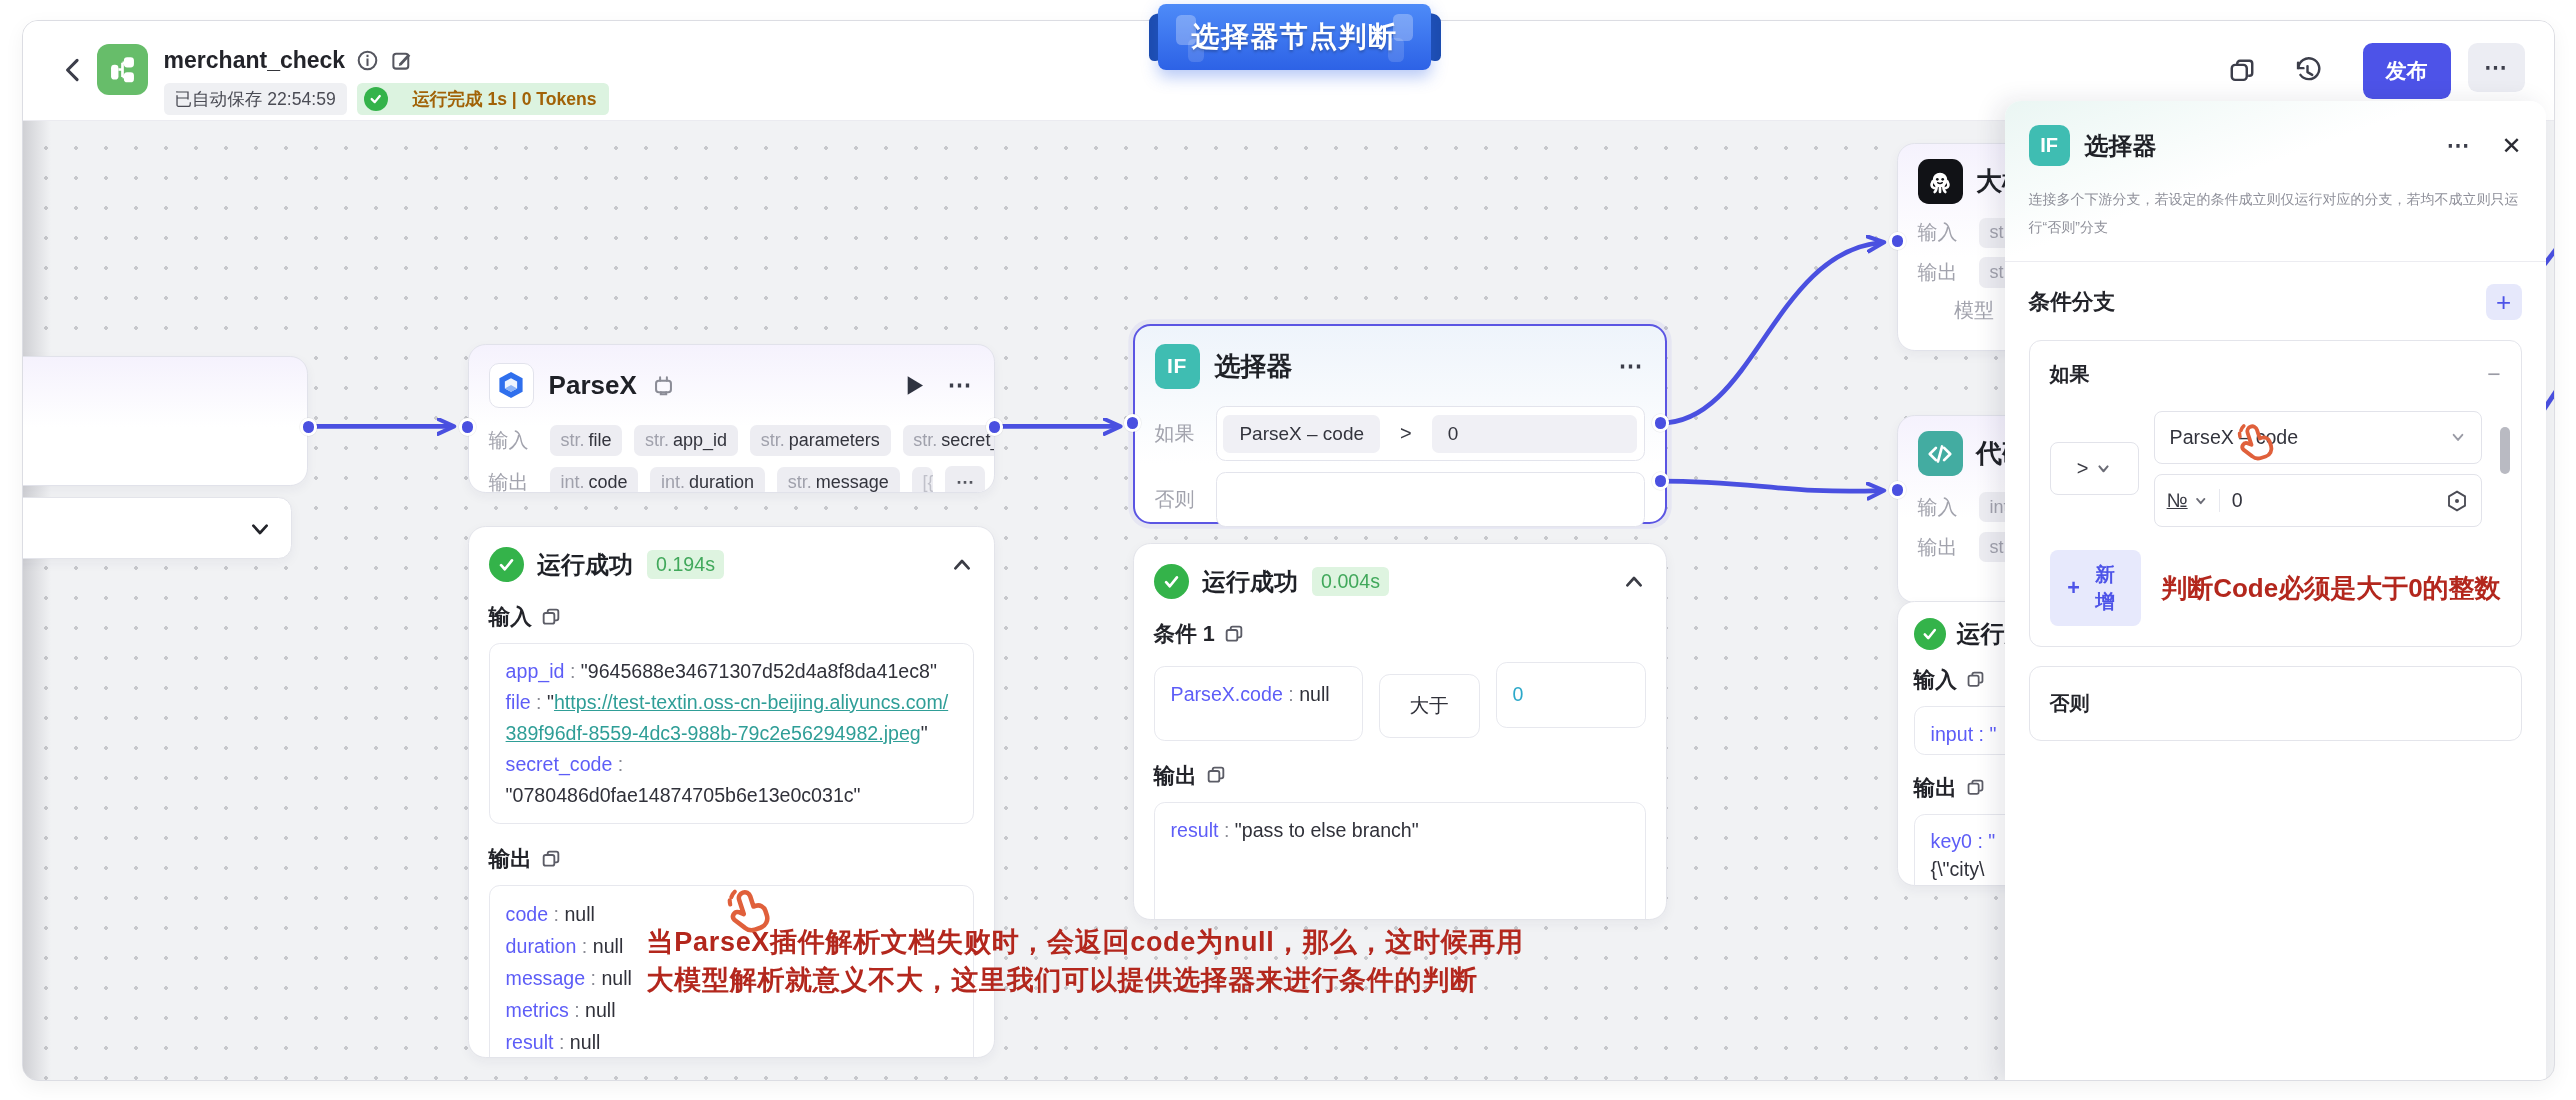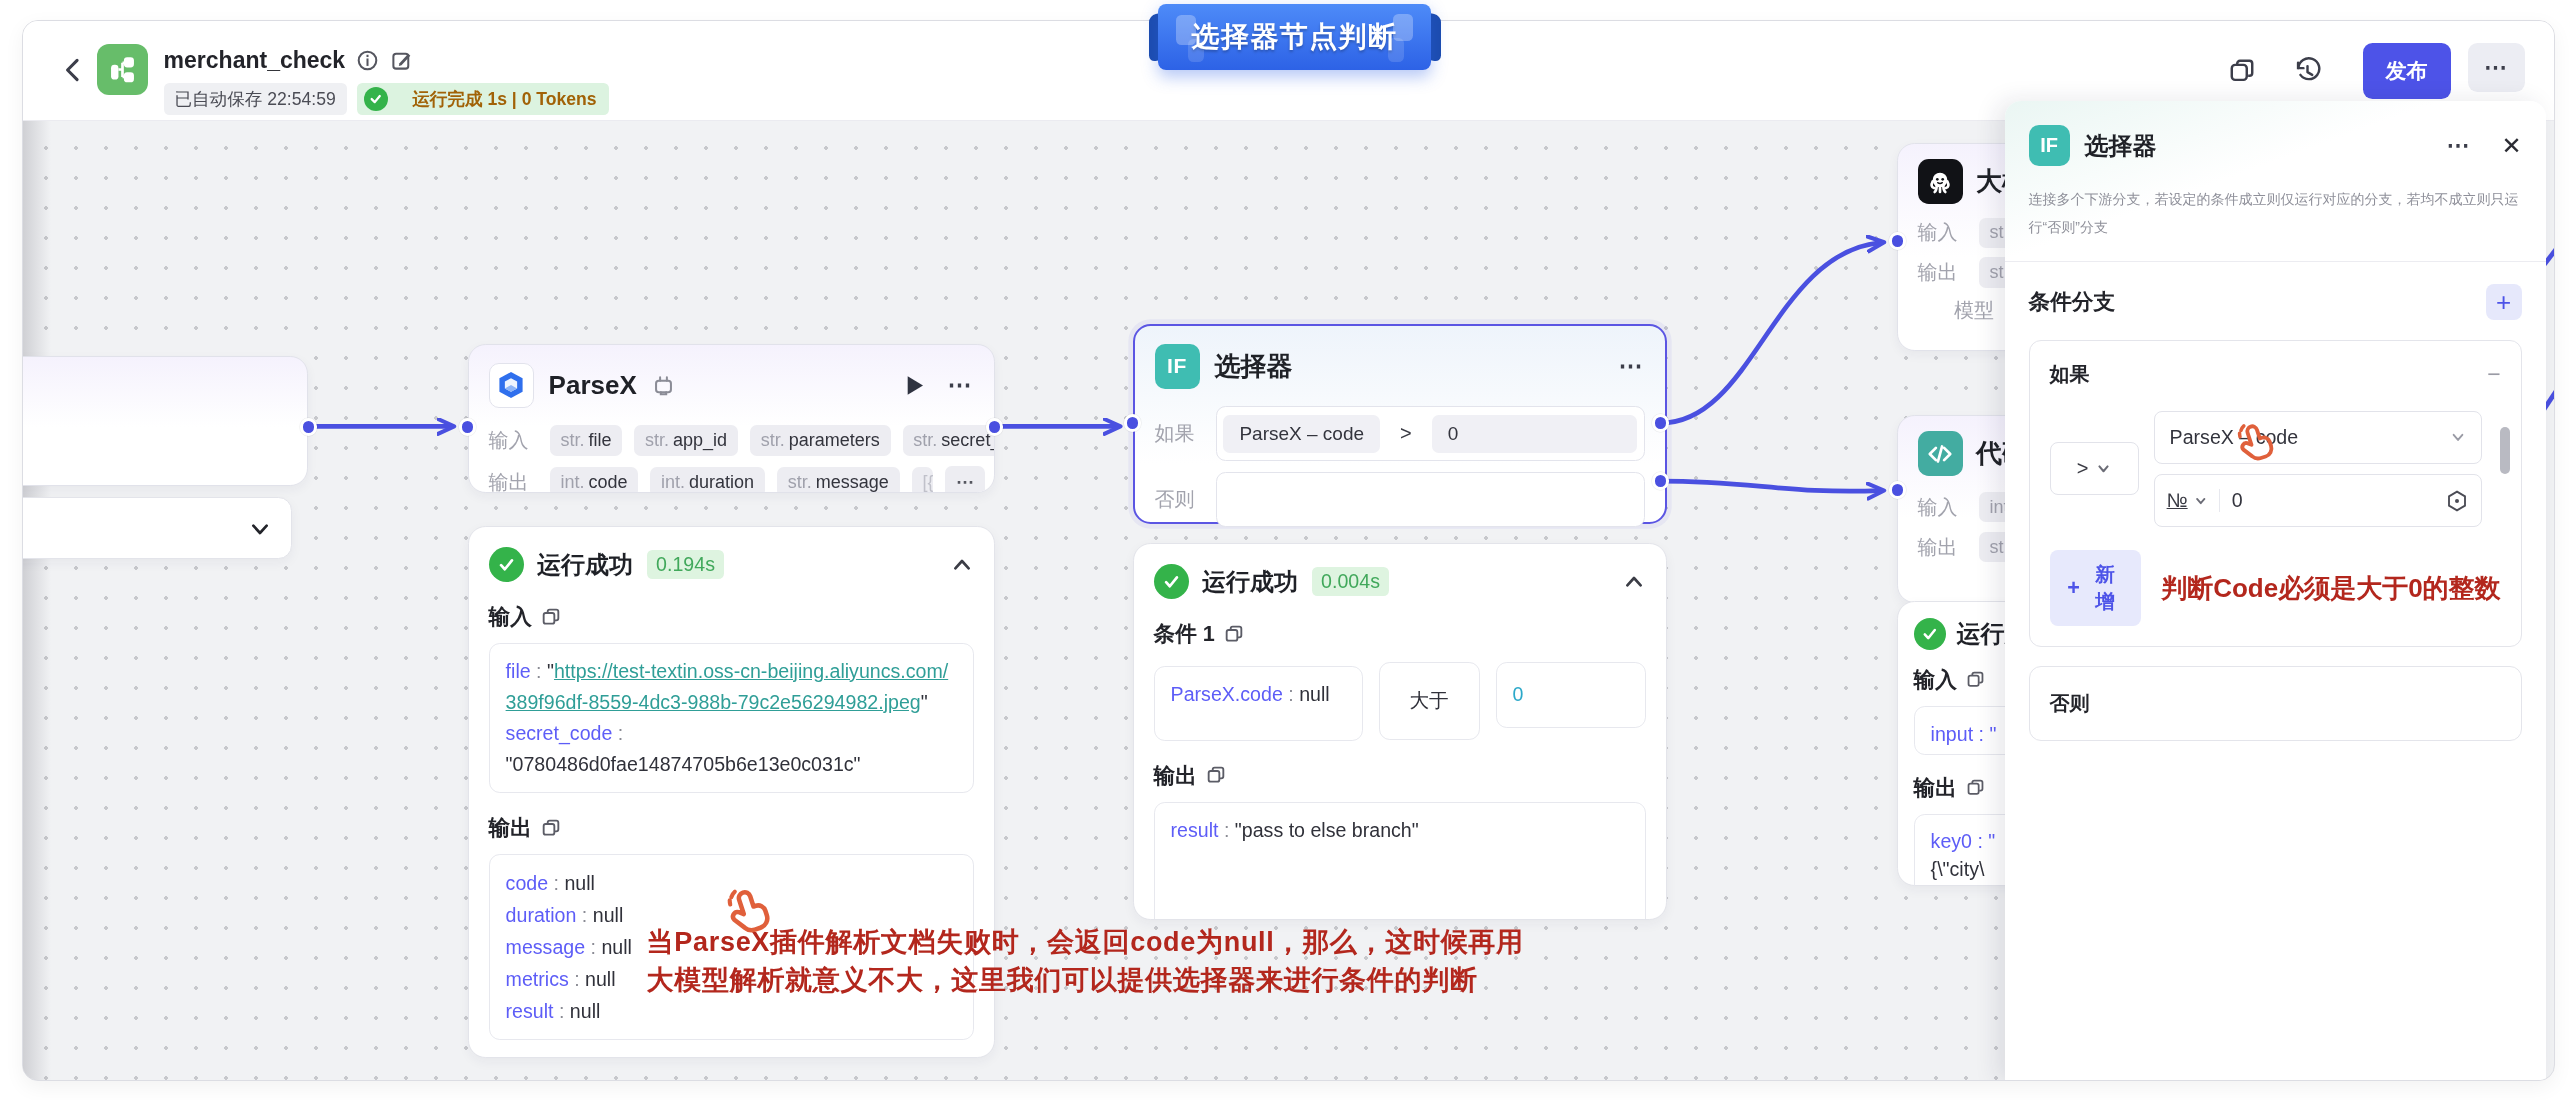--- a/index.html
+++ b/index.html
@@ -268,20 +268,21 @@
       </svg>
     </div>
     <div class="sec-label">
       <span>输入</span>
       <svg class="ic cicon" width="20" height="20" viewBox="0 0 30 30">
         <rect x="4" y="9" width="16" height="16" rx="3" fill="none" stroke="#5b5c66" stroke-width="2.8"></rect>
         <path d="M10 9 v-2 a3 3 0 0 1 3-3 h10 a3 3 0 0 1 3 3 v10 a3 3 0 0 1 -3 3 h-2" fill="none" stroke="#5b5c66" stroke-width="2.8"></path>
       </svg>
     </div>
     <div class="json">
+      <div><span class="k">app_id</span><span class="c"> : </span><span>"9645688e34671307d52d4a8f8da41ec8"</span></div>
       <div><span class="k">file</span><span class="c"> : </span><span>"</span><a class="lnk">https://test-textin.oss-cn-beijing.aliyuncs.com/389f96df-8559-4dc3-988b-79c2e56294982.jpeg</a><span>"</span></div>
       <div><span class="k">secret_code</span><span class="c"> : </span><span>"0780486d0fae14874705b6e13e0c031c"</span></div>
     </div>
     <div class="sec-label">
       <span>输出</span>
       <svg class="ic cicon" width="20" height="20" viewBox="0 0 30 30">
         <rect x="4" y="9" width="16" height="16" rx="3" fill="none" stroke="#5b5c66" stroke-width="2.8"></rect>
         <path d="M10 9 v-2 a3 3 0 0 1 3-3 h10 a3 3 0 0 1 3 3 v10 a3 3 0 0 1 -3 3 h-2" fill="none" stroke="#5b5c66" stroke-width="2.8"></path>
       </svg>
     </div>
@@ -346,21 +347,21 @@
         <rect x="4" y="9" width="16" height="16" rx="3" fill="none" stroke="#5b5c66" stroke-width="2.8"></rect>
         <path d="M10 9 v-2 a3 3 0 0 1 3-3 h10 a3 3 0 0 1 3 3 v10 a3 3 0 0 1 -3 3 h-2" fill="none" stroke="#5b5c66" stroke-width="2.8"></path>
       </svg>
     </div>
     <div style="display:flex; gap:16px; margin-top:13.5px;">
       <div class="json" style="margin-top:4px; flex:0 0 209px; height:75px; display:flex; align-items:flex-start;">
         <span class="k">ParseX.code</span>
           <span class="c">&nbsp;:&nbsp;</span>
           <span>null</span>
       </div>
-      <div class="json" style="margin-top:0; flex:0 0 101px; height:78px; display:flex; align-items:center; justify-content:center;">
+      <div class="json" style="margin-top:12px; flex:0 0 101px; height:64px; display:flex; align-items:center; justify-content:center;">
         <span>大于</span>
       </div>
       <div class="json" style="margin-top:0; flex:1; height:66px; display:flex; align-items:center; color:#2ba8c9;">
         <span>0</span>
       </div>
     </div>
     <div class="sec-label">
       <span>输出</span>
       <svg class="ic cicon" width="20" height="20" viewBox="0 0 30 30">
         <rect x="4" y="9" width="16" height="16" rx="3" fill="none" stroke="#5b5c66" stroke-width="2.8"></rect>

